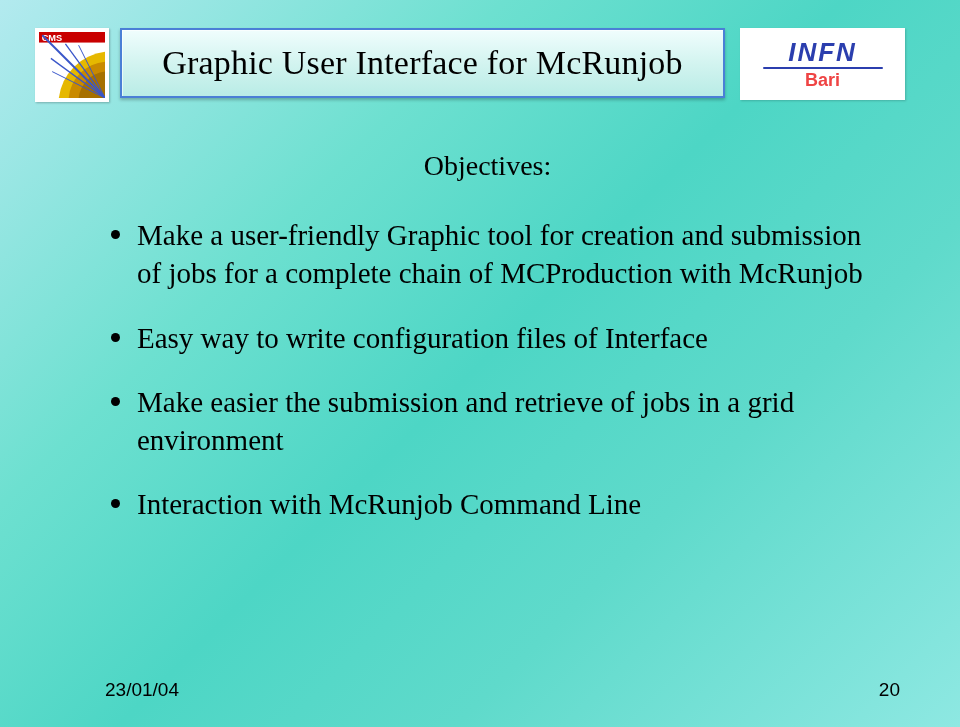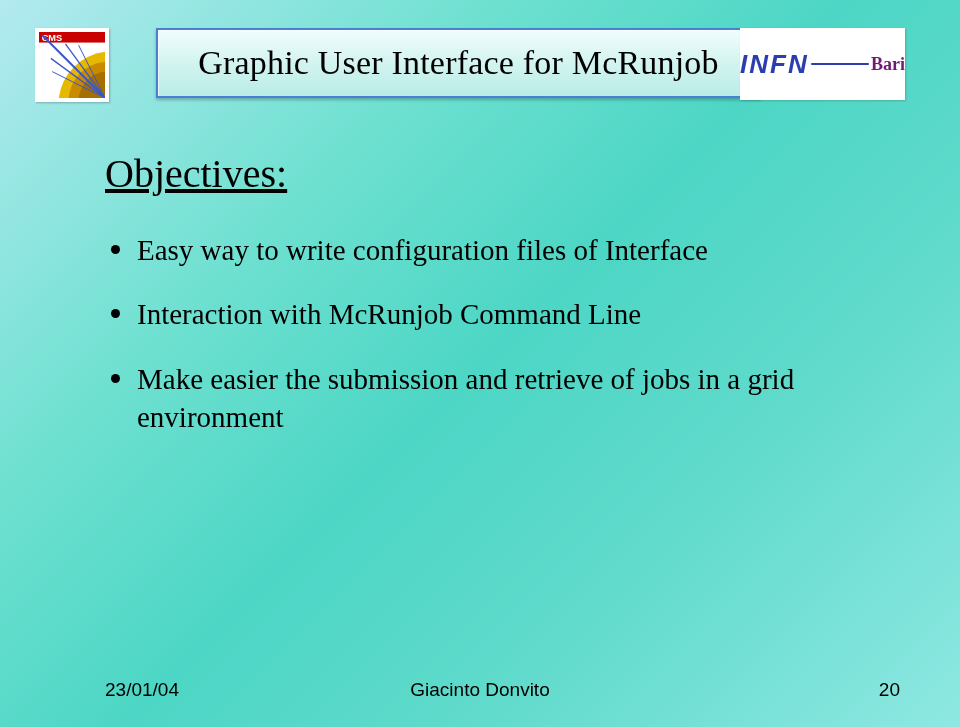--- a/index.html
+++ b/index.html
@@ -21,72 +21,70 @@
   .title-box {
     position: absolute;
     top: 28px; left: 120px;
     width: 605px; height: 70px;
     background: linear-gradient(180deg, #f0fdfd 0%, #d3f4f0 50%, #b9ece6 100%);
     border: 2px solid #4a7fd6;
     box-shadow: 0 2px 3px rgba(0,0,0,.25), inset 1px 1px 0 rgba(255,255,255,.6);
     display: flex;
     align-items: center;
     justify-content: center;
-    margin-left: 36px;
   }
   .title-box span {
     color: #000;
     font-size: 34px;
     font-weight: 400;
     letter-spacing: .2px;
   }
   .logo-infn {
     position: absolute;
     top: 28px; left: 740px;
     width: 165px; height: 72px;
     background: #fff;
     display: flex;
-    flex-direction: row;
+    flex-direction: column;
     align-items: center;
     justify-content: center;
     gap: 2px;
     box-shadow: 1px 1px 2px rgba(0,0,0,.18);
   }
   .infn-word {
     font-family: Arial, Helvetica, sans-serif;
     font-style: italic;
     font-weight: 900;
     font-size: 26px;
     color: #2b3eae;
     letter-spacing: 2px;
     line-height: 1;
   }
   .infn-sub {
-    font-family: Liberation Serif, serif;
+    font-family: Liberation Sans, sans-serif;
     font-weight: 700;
     font-size: 18px;
-    color: #701a75;
+    color: #ef4444;
     line-height: 1;
   }
   .infn-line {
     width: 120px; height: 2px;
     background: #2b3eae;
     border-radius: 2px;
   }
   .content {
     position: absolute;
     top: 150px; left: 105px; right: 90px;
     color: #000;
   }
   .objectives {
-    text-align: left;
-    font-size: 40px;
+    text-align: center;
+    font-size: 28px;
     font-weight: 400;
     margin-bottom: 34px;
-    text-decoration: underline;
   }
   ul.bullets { list-style: none; }
   ul.bullets li {
     position: relative;
     padding-left: 32px;
     font-size: 29px;
     line-height: 1.32;
     margin-bottom: 26px;
     color: #000;
   }
@@ -136,23 +134,23 @@
 
 <div class="logo-infn">
   <div class="infn-word">INFN</div>
   <div class="infn-line"></div>
   <div class="infn-sub">Bari</div>
 </div>
 
 <div class="content">
   <div class="objectives">Objectives:</div>
   <ul class="bullets">
+    <li>Make a user-friendly Graphic tool for creation and submission of jobs for a complete chain of MCProduction with McRunjob</li>
     <li>Easy way to write configuration files of Interface</li>
+    <li>Make easier the submission and retrieve of jobs in a grid environment</li>
     <li>Interaction with McRunjob Command Line</li>
-    <li>Make easier the submission and retrieve of jobs in a grid environment</li>
   </ul>
 </div>
 
 <div class="footer">
   <span>23/01/04</span>
-  <span class="author">Giacinto Donvito</span>
   <span>20</span>
 </div>
 
 </body></html>

